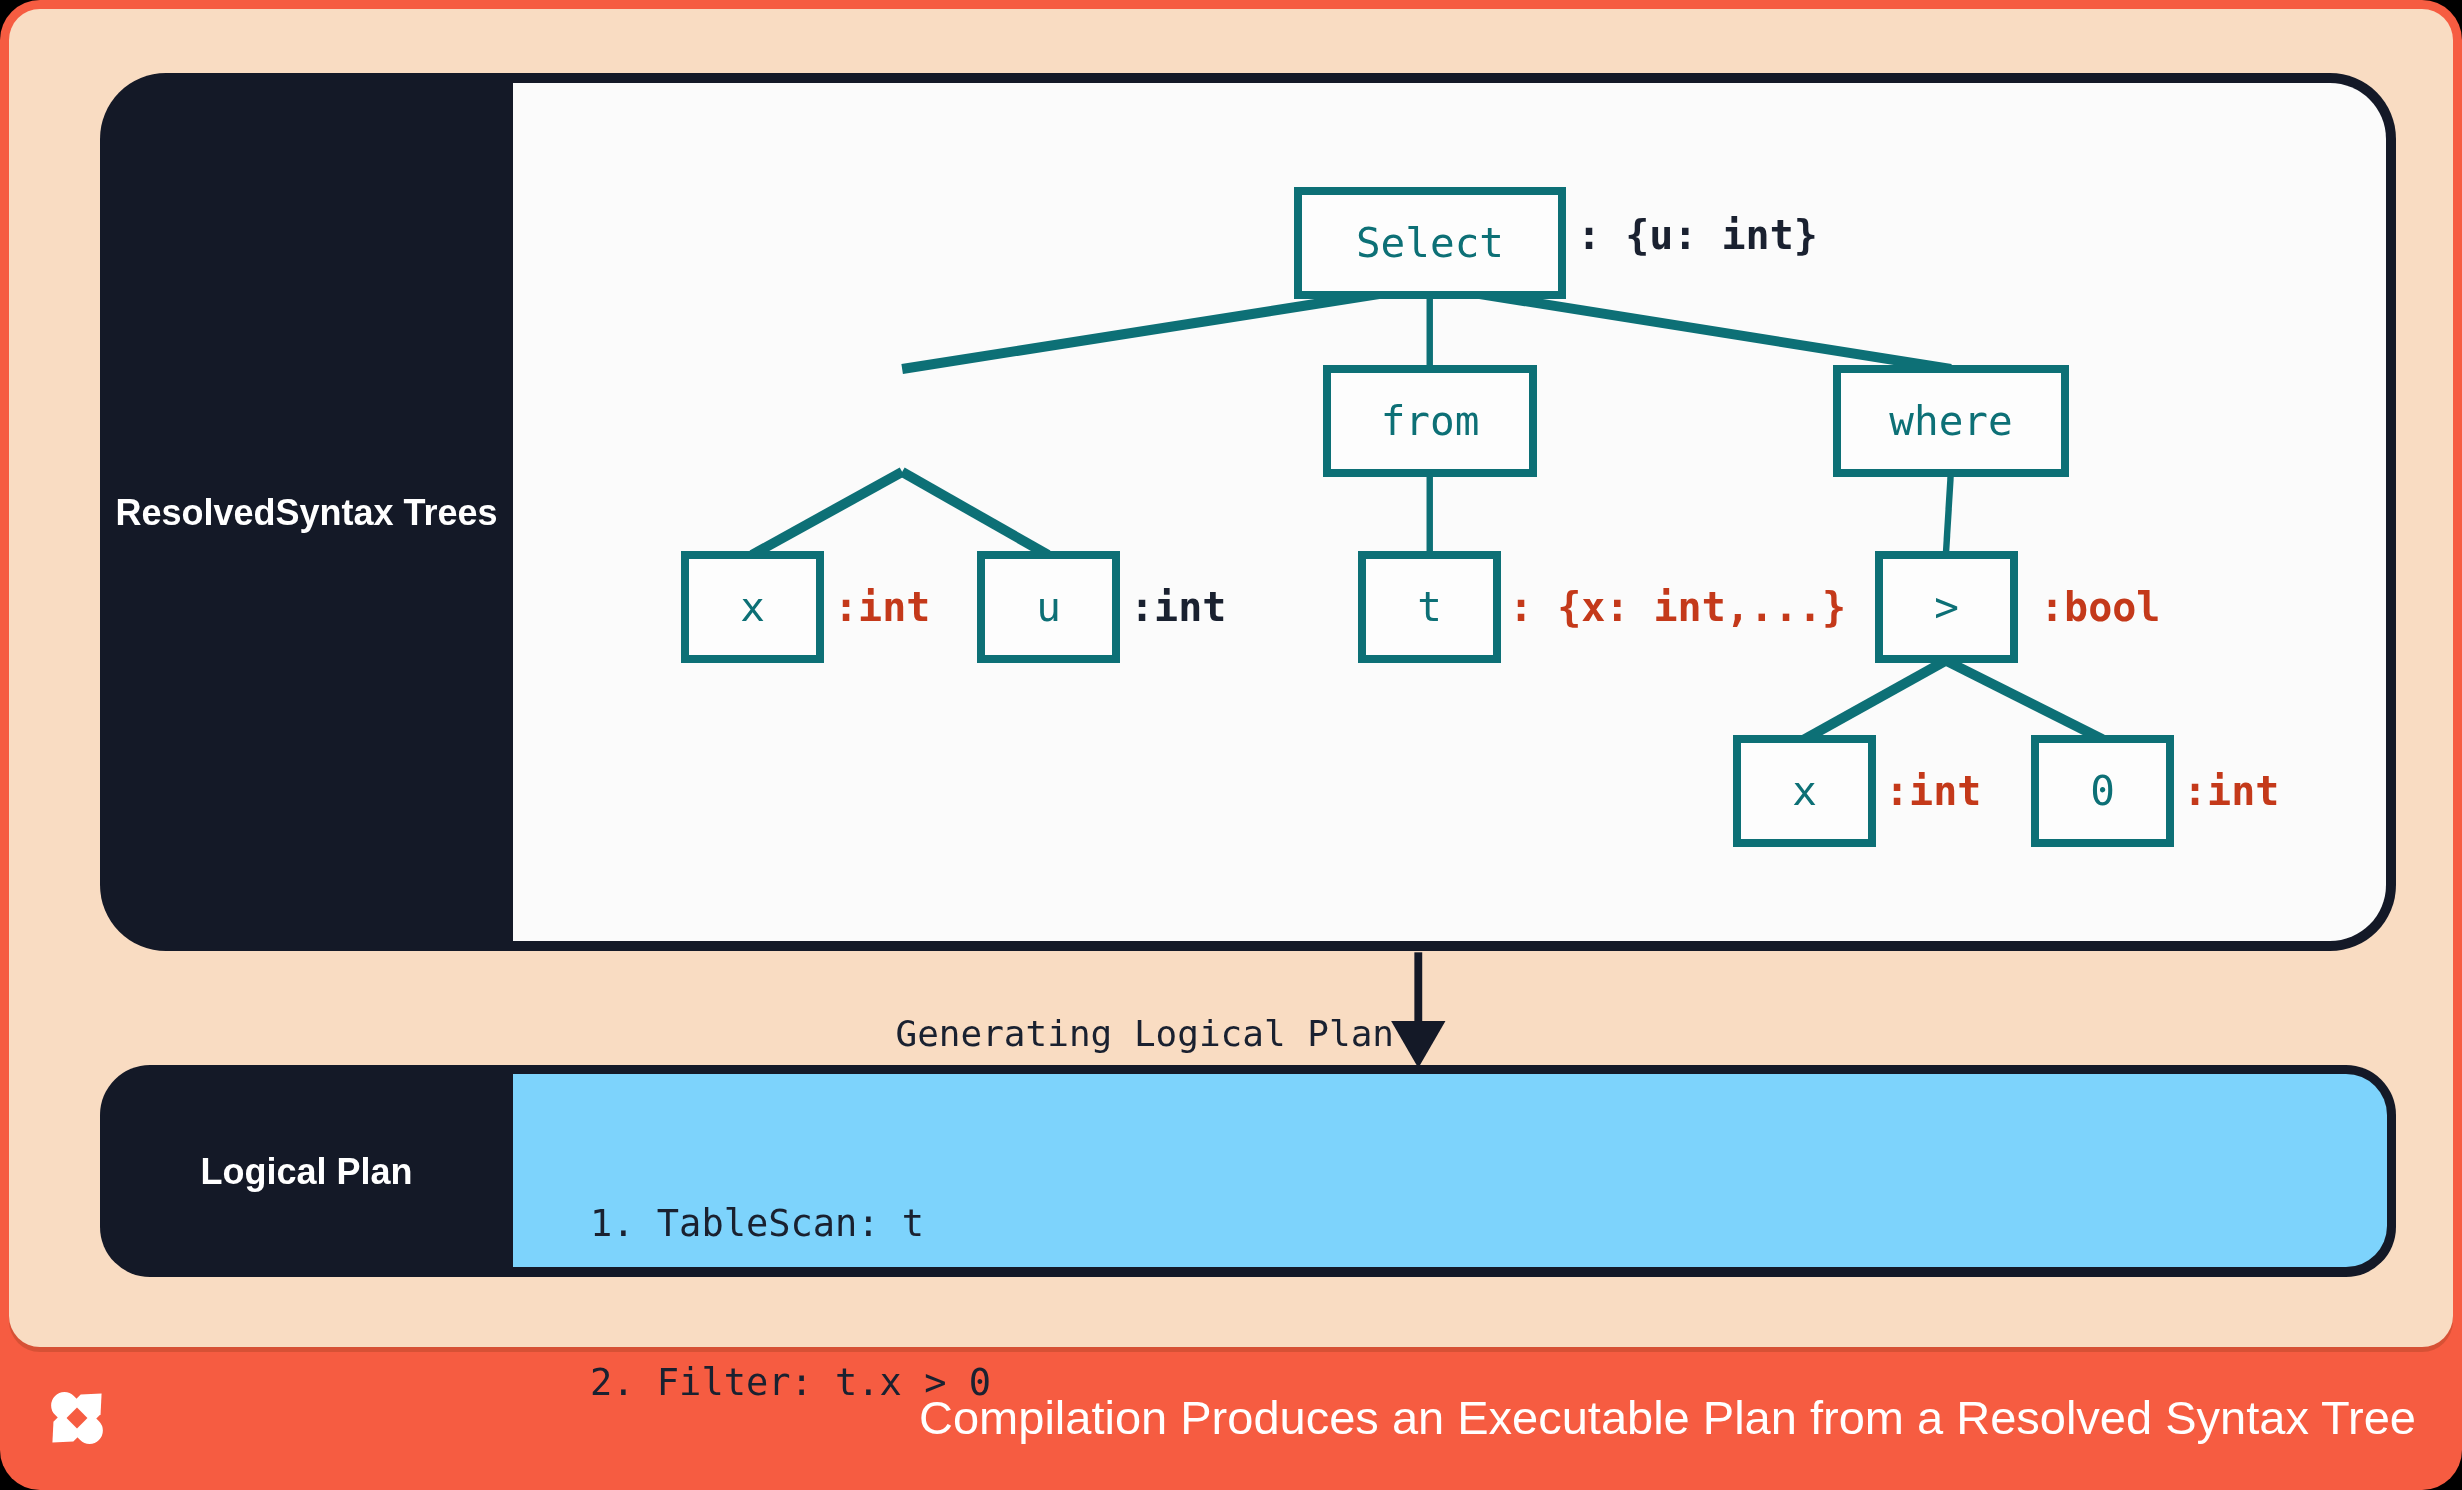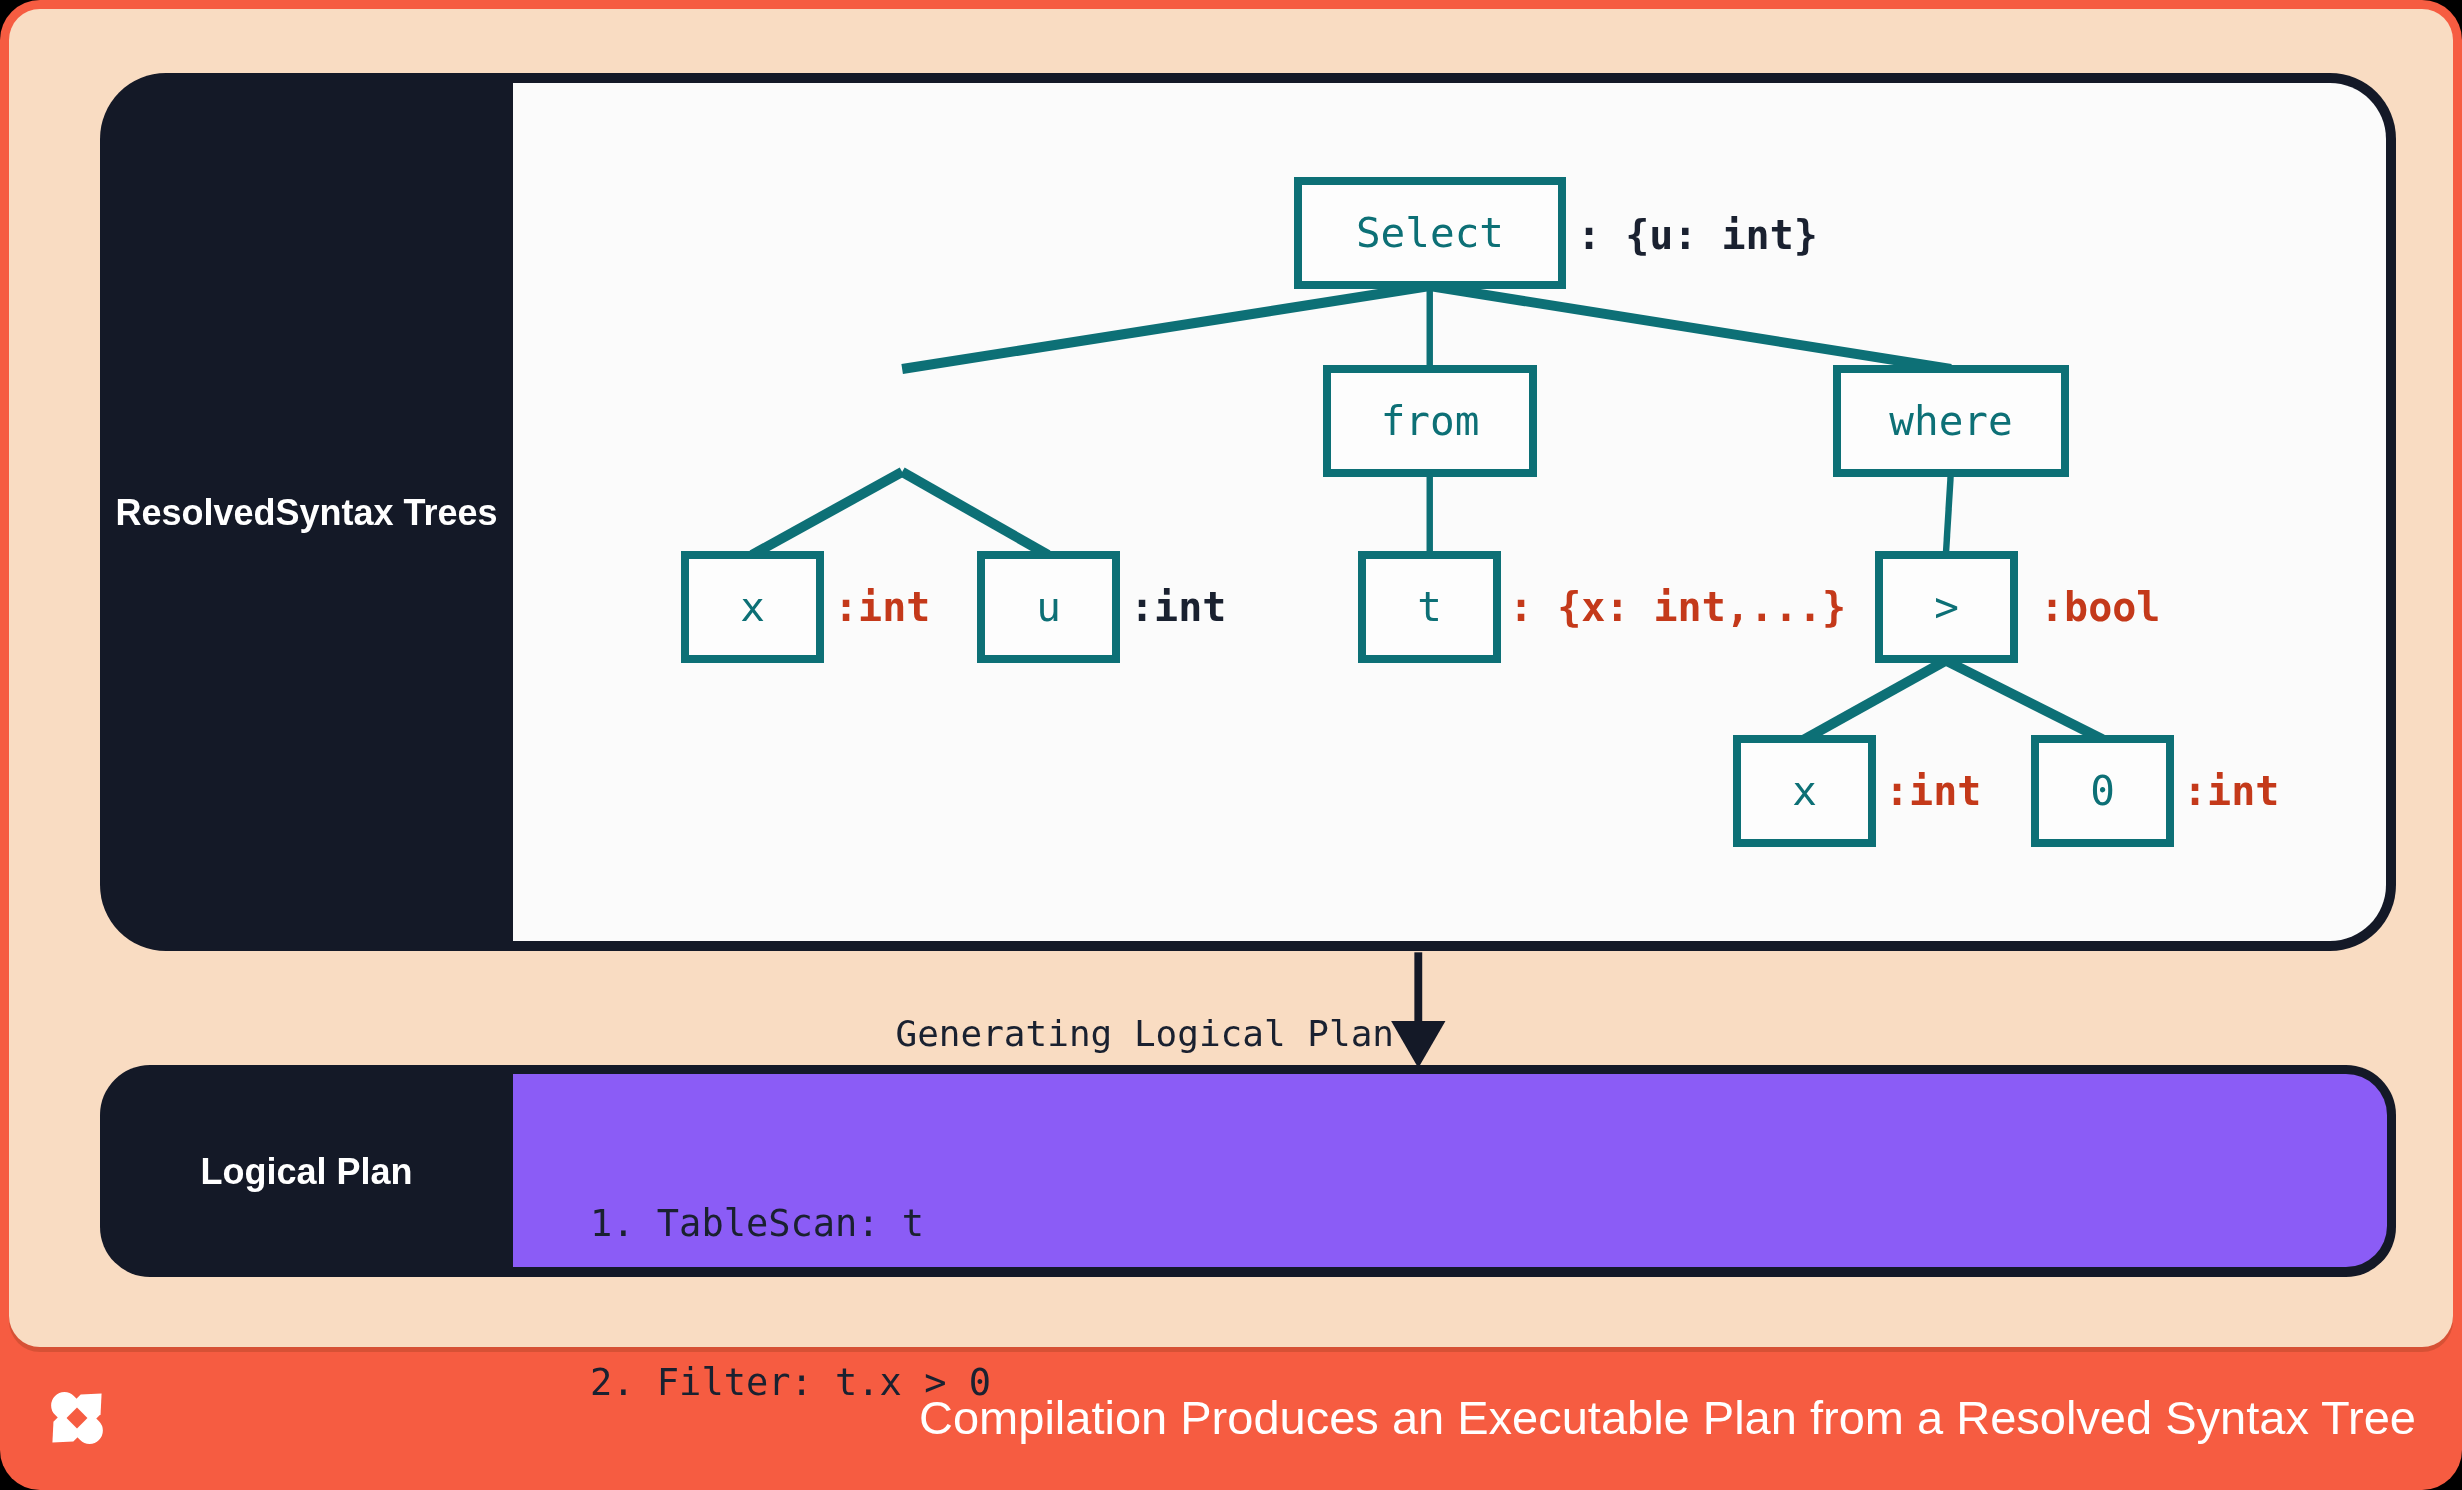--- a/index.html
+++ b/index.html
@@ -18,21 +18,21 @@
     background:#141927;border-radius:66px;}
   .rst-white{position:absolute;left:413px;top:10px;width:1873px;height:858px;
     background:#fbfbfb;border-radius:0 56px 56px 0;}
   .side-label{position:absolute;left:0;top:0;width:413px;height:100%;
     display:flex;flex-direction:row;justify-content:center;align-items:center;
     color:#ffffff;font-weight:bold;font-size:36px;line-height:61px;text-align:center;}
   
   .lp-panel{position:absolute;left:100px;top:1065px;width:2296px;height:212px;
     background:#141927;border-radius:50px;}
   .lp-white{position:absolute;left:413px;top:9.3px;width:1874px;height:193px;
-    background:#8b5cf6;border-radius:0 41px 41px 0;}
+    background:#7dd3fc;border-radius:0 41px 41px 0;}
   .lp-steps{position:absolute;left:77px;top:17px;
     font-family:"DejaVu Sans Mono","Liberation Mono",monospace;
     font-size:37px;line-height:53px;color:#1a2130;white-space:pre;}
   
   .node{position:absolute;box-sizing:border-box;border:8.6px solid #0d7076;background:#fdfdfd;
     display:flex;align-items:center;justify-content:center;
     font-family:"DejaVu Sans Mono","Liberation Mono",monospace;
     font-size:41px;color:#0d7076;}
   .anno{position:absolute;height:112px;display:flex;align-items:center;white-space:pre;
     font-family:"DejaVu Sans Mono","Liberation Mono",monospace;
@@ -77,21 +77,21 @@
       <path d="M2729,660 L2722,776" stroke-width="9"></path>
       <path d="M2722,924 L2524,1034" stroke-width="14"></path>
       <path d="M2722,924 L2941,1034" stroke-width="14"></path>
     </g>
     <g stroke="#141927" fill="#141927">
       <path d="M1984,1332 L1984,1445" stroke-width="11"></path>
       <polygon points="1946,1428 2022,1428 1984,1494" stroke="none"></polygon>
     </g>
   </svg>
 
-  <div class="node" style="left:1294px;top:177px;width:272px;height:112px;">
+  <div class="node" style="left:1294px;top:187px;width:272px;height:112px;">
       <span>Select</span>
     </div>
   <div class="anno navy" style="left:1577px;top:179px;">: {u: int}</div>
 
   <div class="node" style="left:1323px;top:365px;width:214px;height:112px;">
       <span>from</span>
     </div>
   <div class="node" style="left:1833px;top:365px;width:236px;height:112px;">
       <span>where</span>
     </div>

